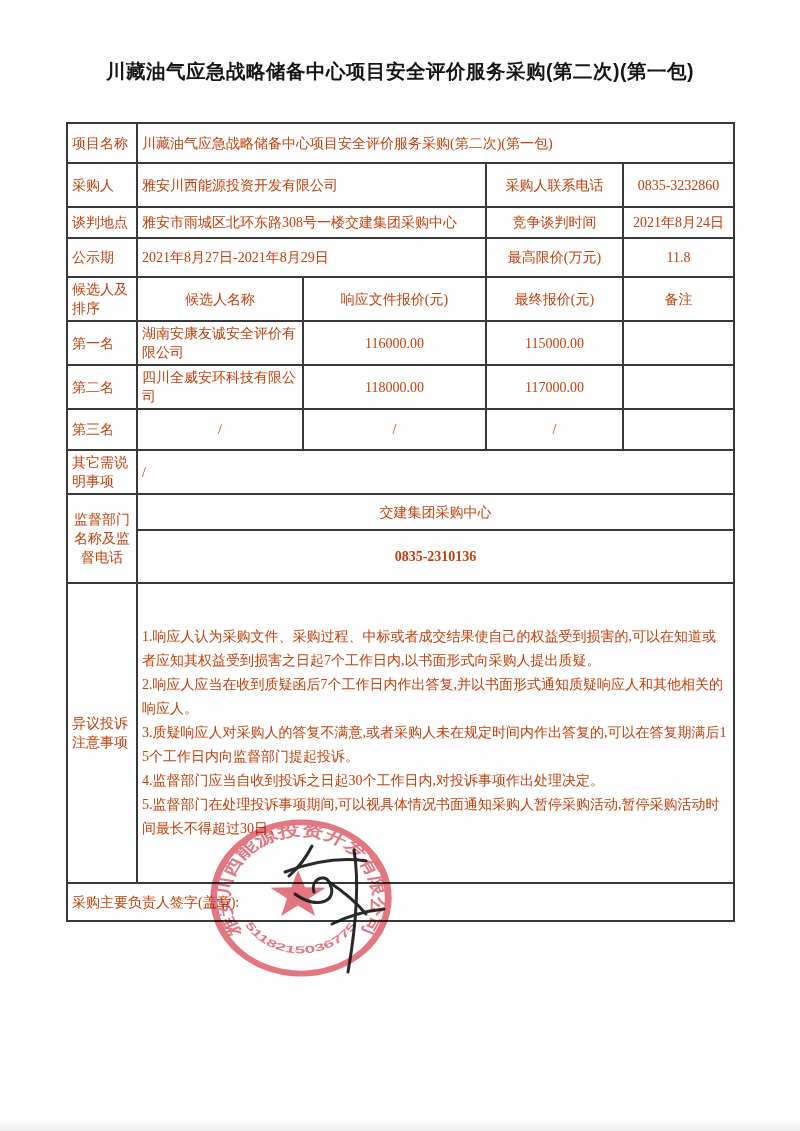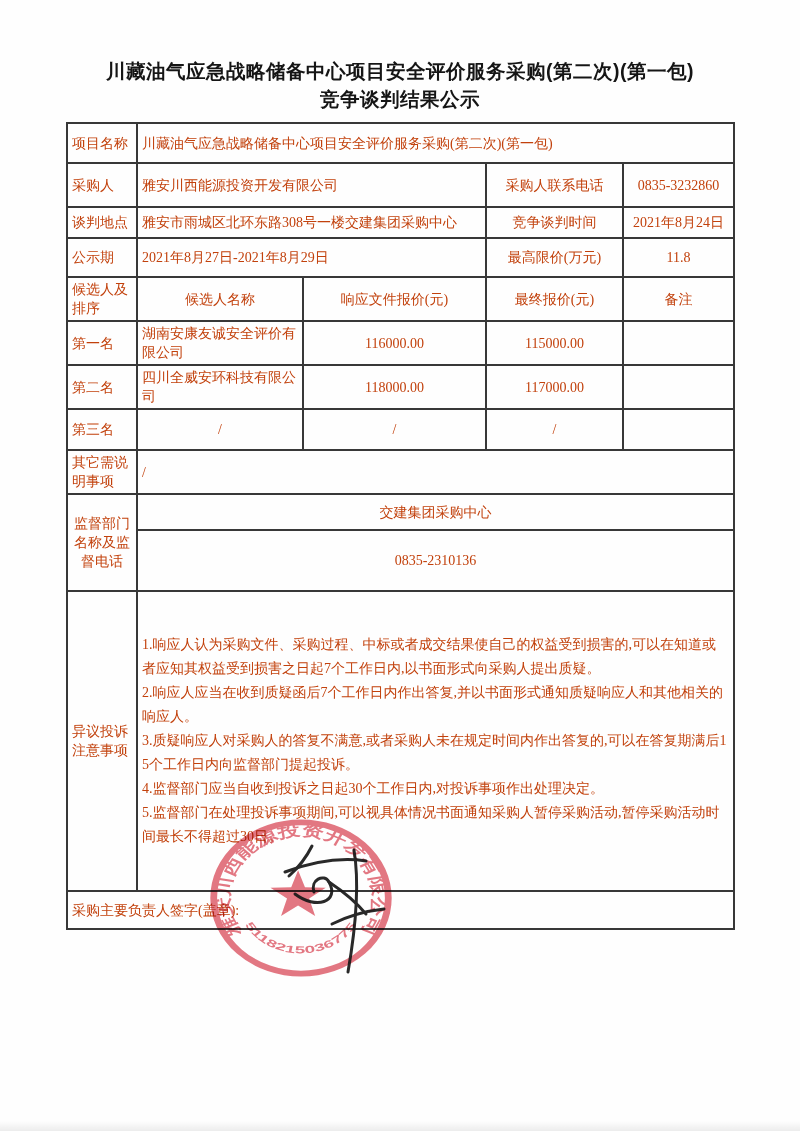--- a/index.html
+++ b/index.html
@@ -40,21 +40,21 @@
     vertical-align:middle;
     line-height:19px;
     word-break:break-all;
   }
   td.lbl{ text-align:left; padding-left:5px; }
   td.lblc{ text-align:center; }
   td.c{ text-align:center; }
   td.l{ text-align:left; padding-left:7px; }
   tr.r1{height:40px;} tr.r2{height:44px;} tr.r3{height:31px;} tr.r4{height:39px;}
   tr.r5{height:36px;border-radius:13px;} tr.r6{height:40px;} tr.r7{height:44px;} tr.r8{height:41px;}
-  tr.r9{height:39px;} tr.r10{height:36px;} tr.r11{height:61px;}
+  tr.r9{height:39px;} tr.r10{height:36px;} tr.r11{height:53px;font-weight:bold;}
   tr.r12{height:300px;} tr.r13{height:38px;}
   td.obj-cell{ padding:6px 8px; vertical-align:middle; }
   .obj-text div{ line-height:24px; }
   td.sig-cell{ text-align:left; padding-left:5px; }
   
   .stamp{
     position:absolute;left:204px;top:814px;width:194px;height:168px;
     mix-blend-mode:multiply;
     pointer-events:none;
   }
@@ -65,21 +65,20 @@
   }
   .signature svg{display:block;width:100%;height:100%;}
 </style>
 </head>
 <body>
 
 <div class="page">
 
   <div class="title">
     <div>川藏油气应急战略储备中心项目安全评价服务采购(第二次)(第一包)</div>
-    <div>竞争谈判结果公示</div>
   </div>
 
   <table class="doc">
     <colgroup>
       <col style="width:70px">
         <col style="width:166px">
         <col style="width:183px">
       <col style="width:137px">
         <col style="width:111px">
     </colgroup>

